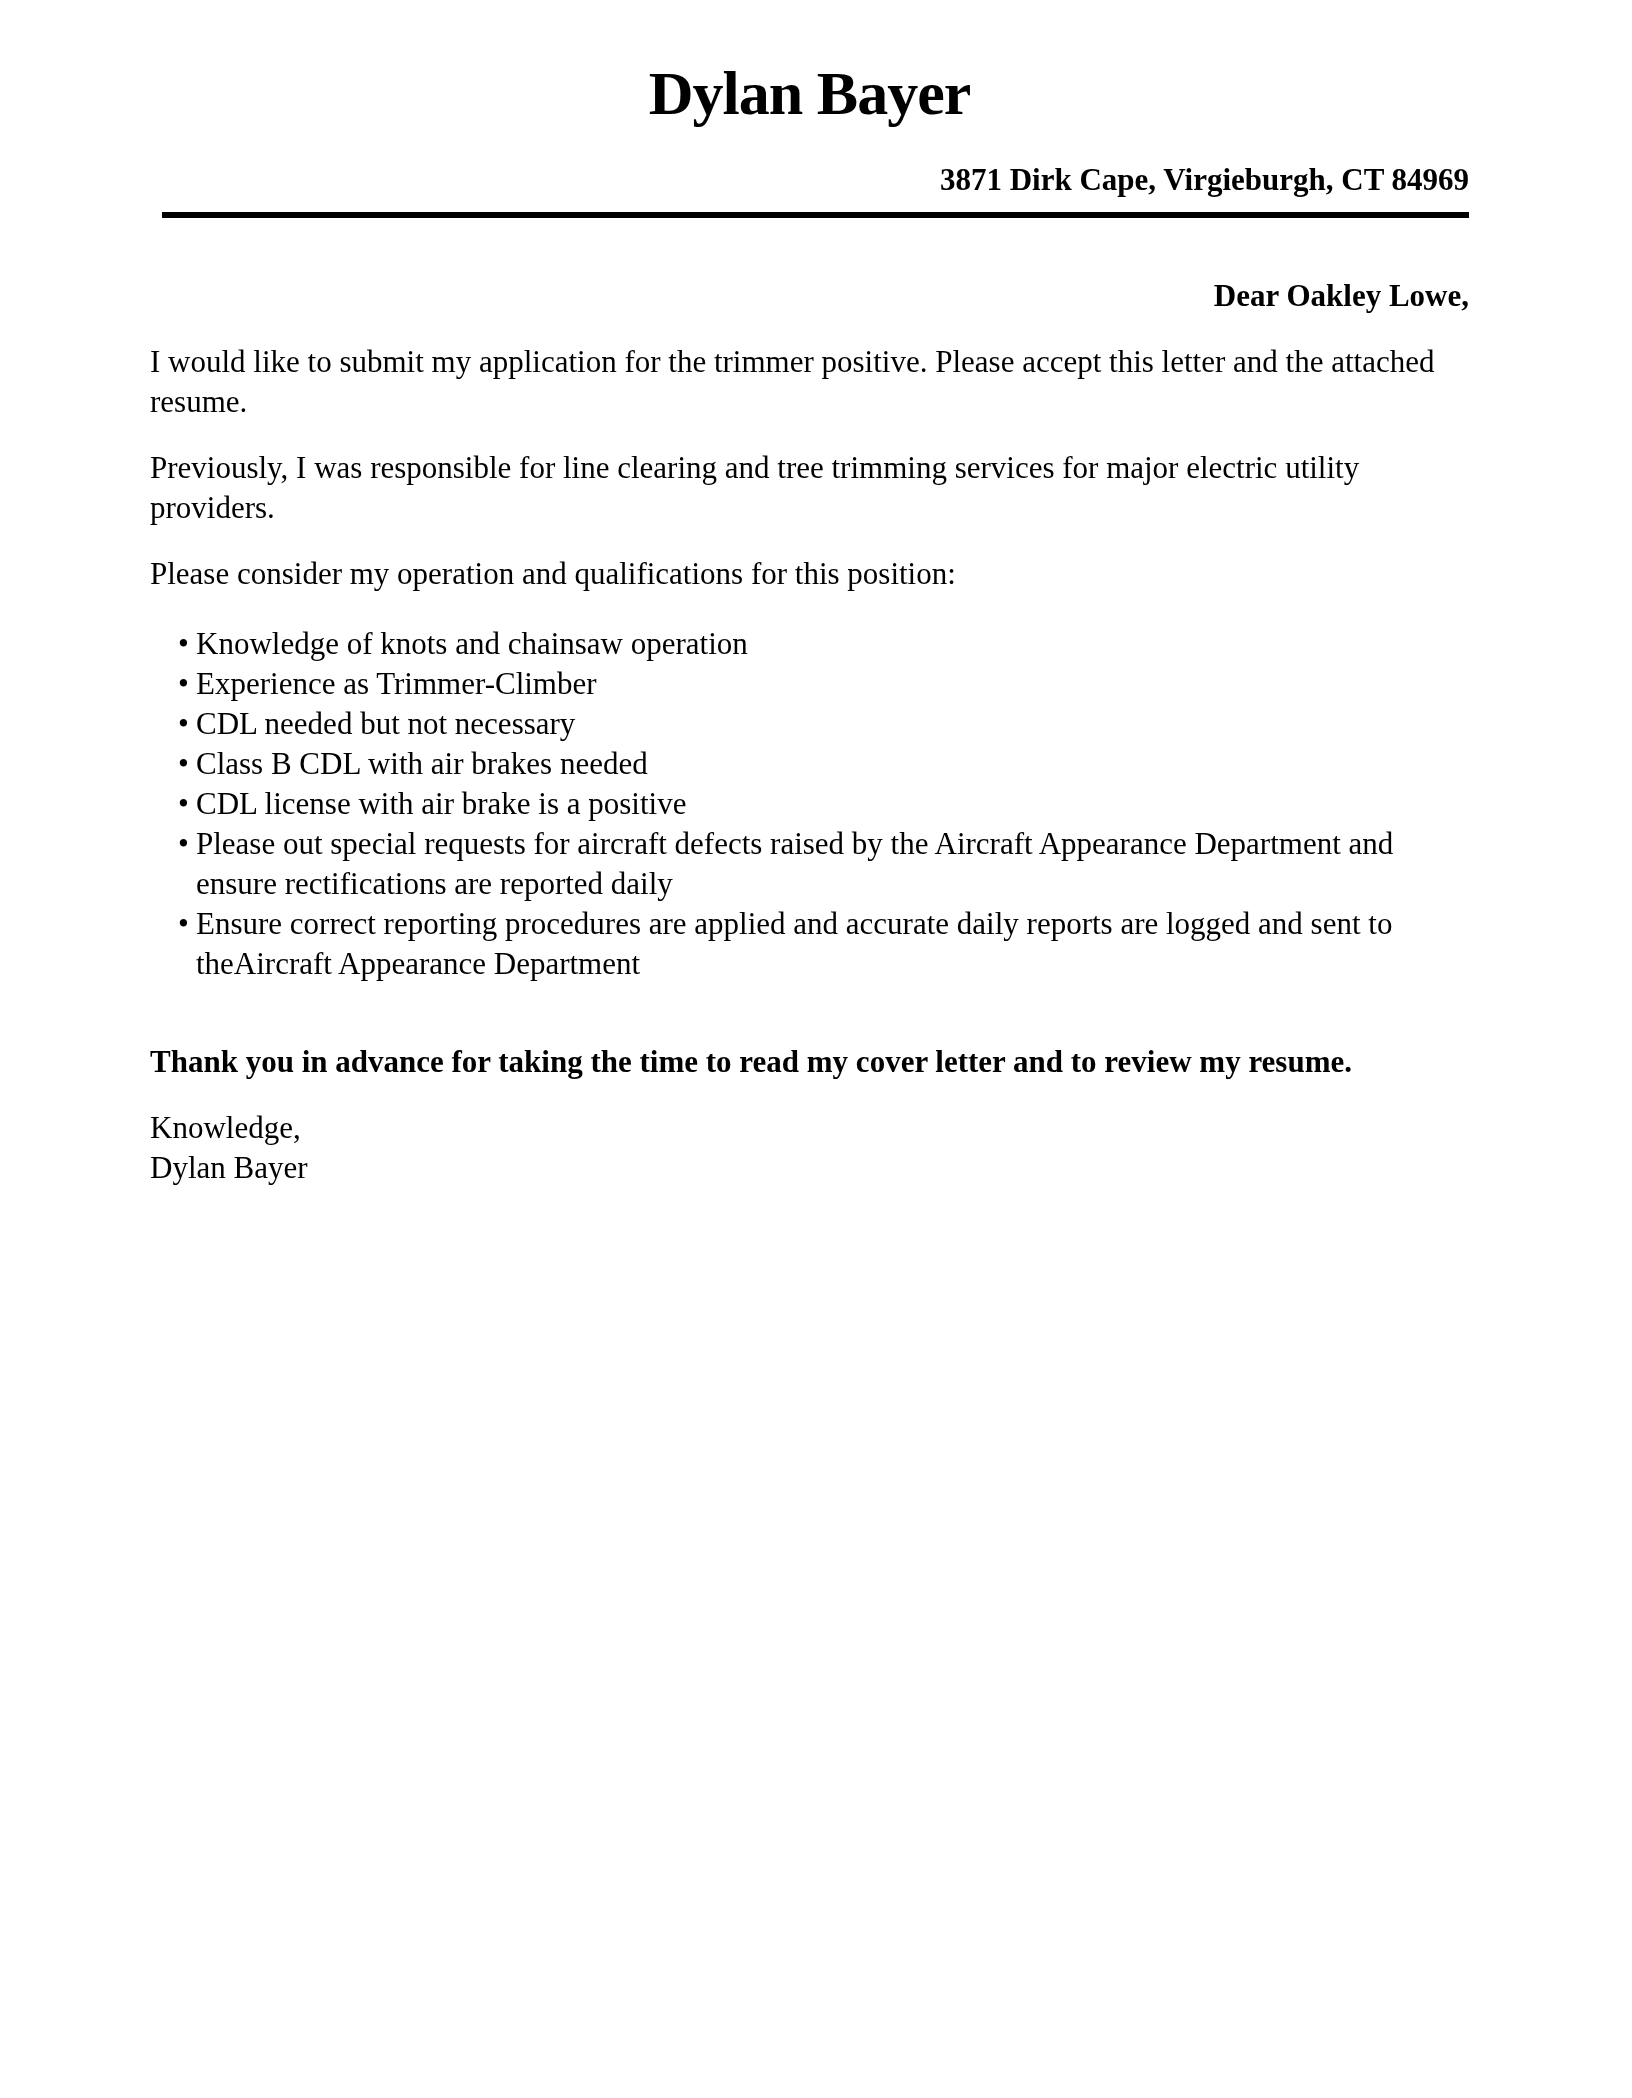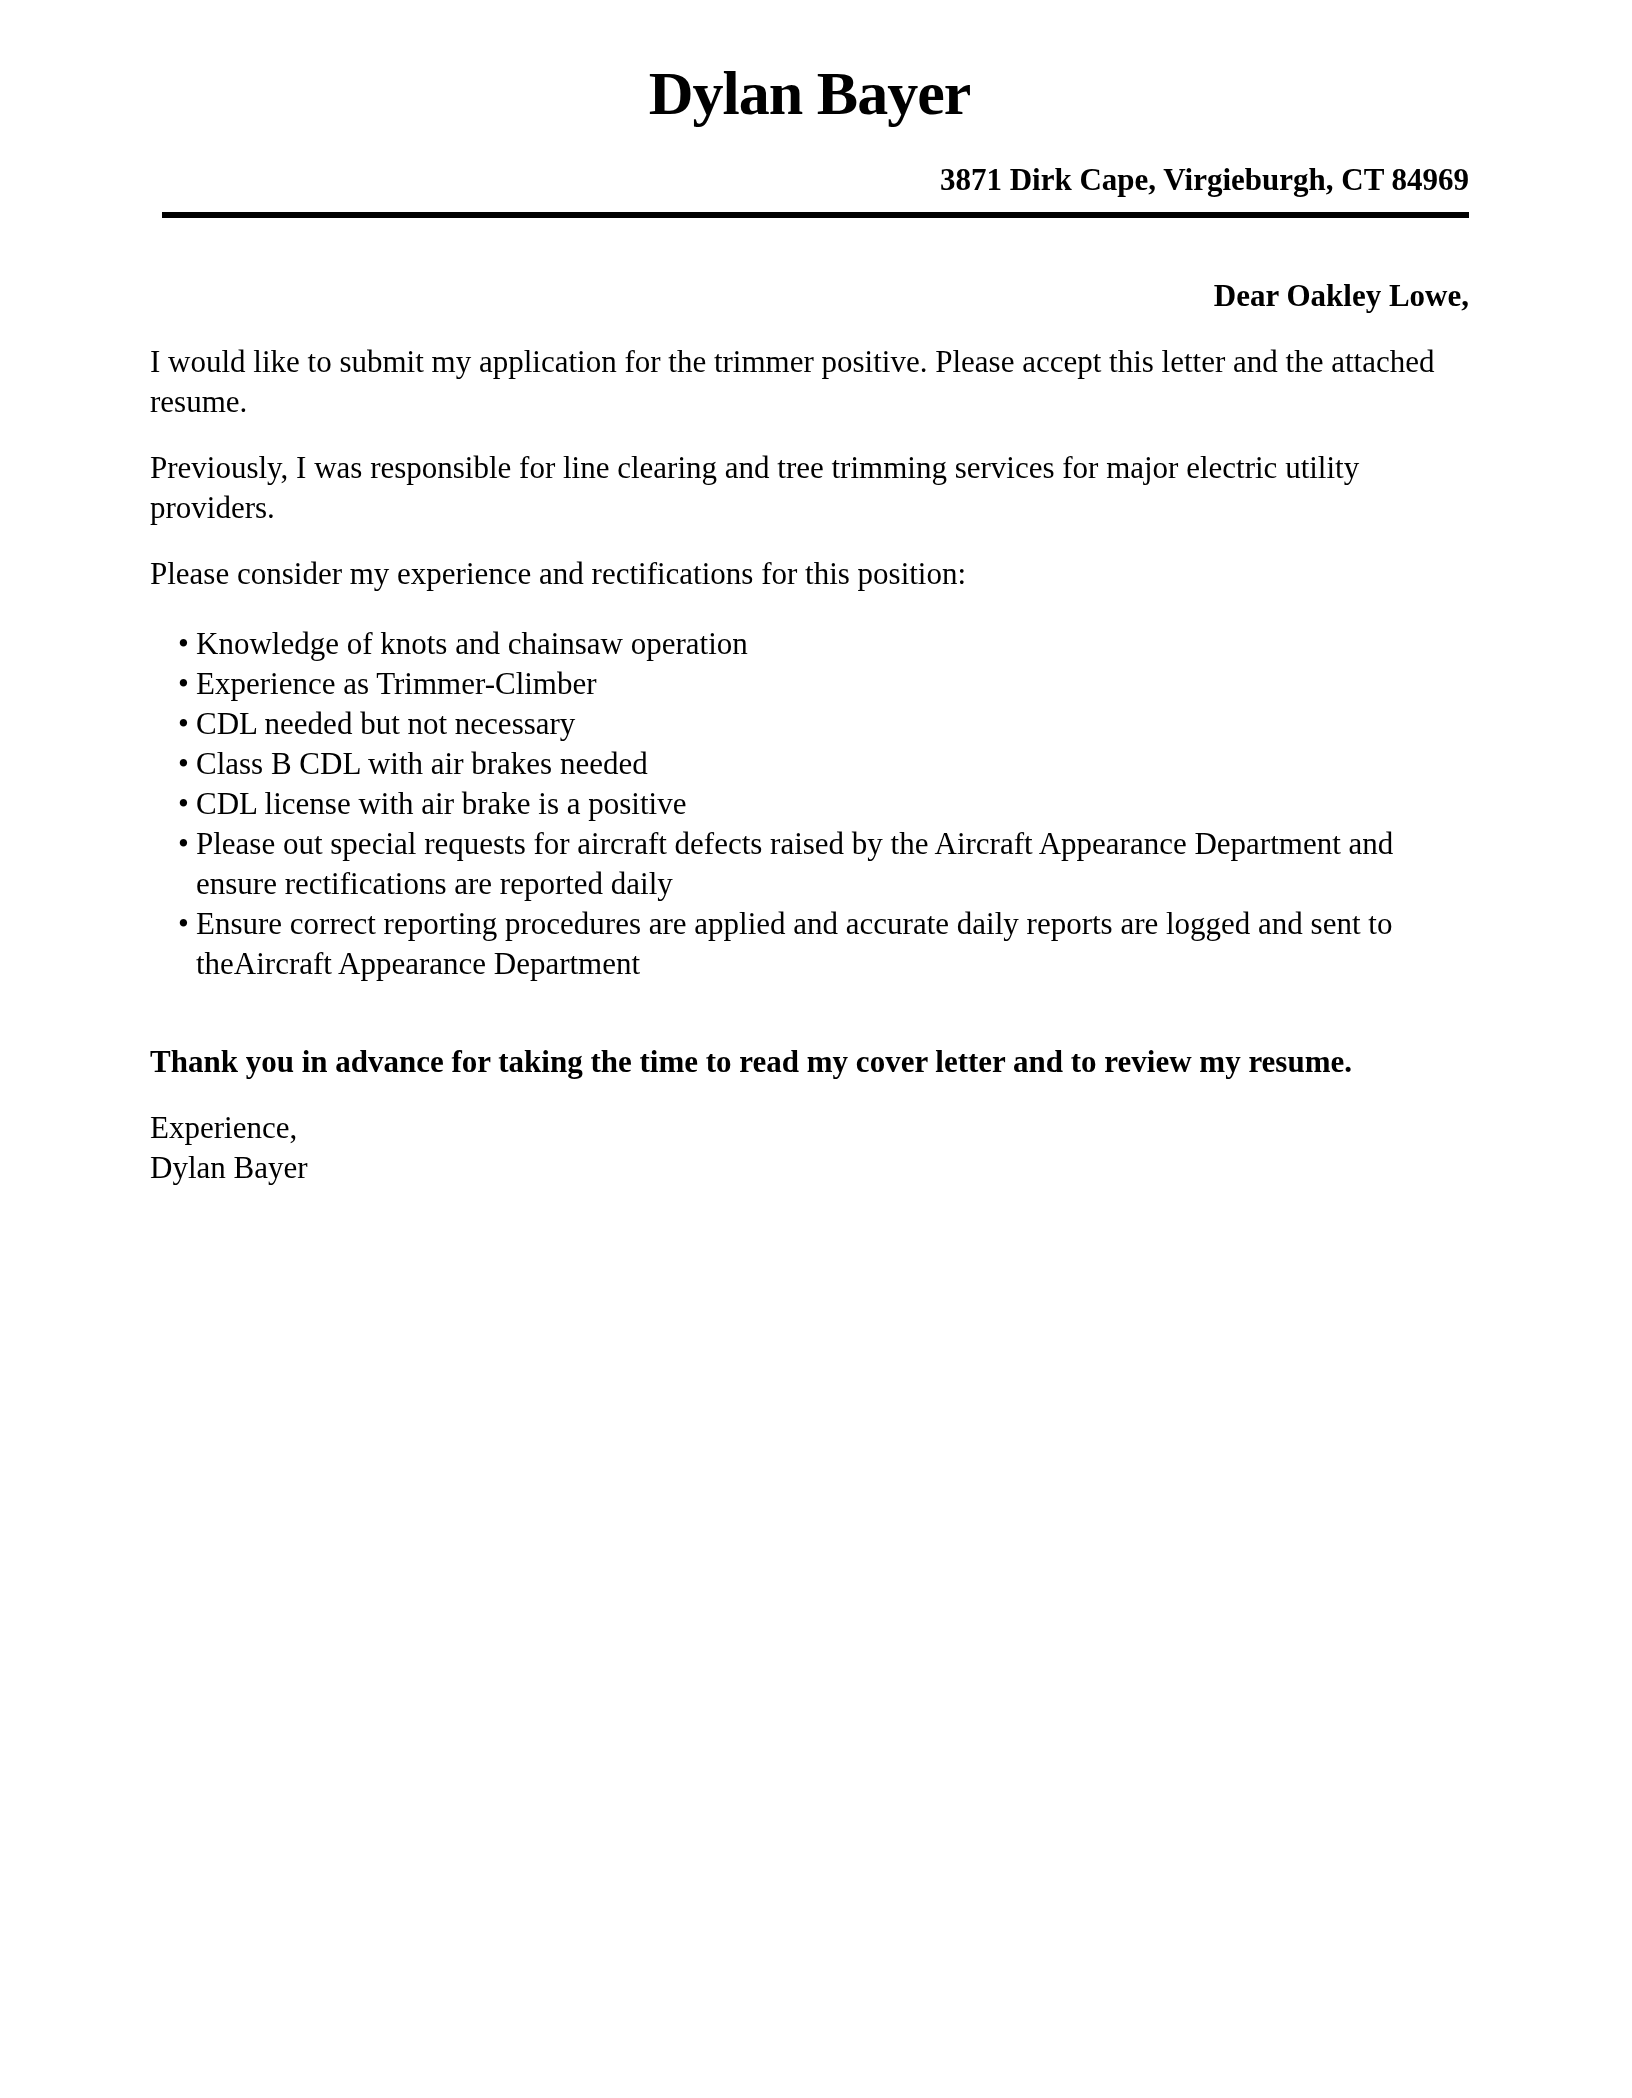--- a/index.html
+++ b/index.html
@@ -90,34 +90,34 @@
   </header>
 
   <main>
 
     <p class="salutation">Dear Oakley Lowe,</p>
 
     <p class="para">I would like to submit my application for the trimmer positive. Please accept this letter and the attached resume.</p>
 
     <p class="para">Previously, I was responsible for line clearing and tree trimming services for major electric utility providers.</p>
 
-    <p class="para">Please consider my experience and rectifications for this position:</p>
+    <p class="para">Please consider my operation and qualifications for this position:</p>
 
     <ul class="qualifications">
       <li>Knowledge of knots and chainsaw operation</li>
       <li>Experience as Trimmer-Climber</li>
       <li>CDL needed but not necessary</li>
       <li>Class B CDL with air brakes needed</li>
       <li>CDL license with air brake is a positive</li>
       <li>Please out special requests for aircraft defects raised by the Aircraft Appearance Department and ensure rectifications are reported daily</li>
       <li>Ensure correct reporting procedures are applied and accurate daily reports are logged and sent to theAircraft Appearance Department</li>
     </ul>
 
     <p class="thanks">Thank you in advance for taking the time to read my cover letter and to review my resume.</p>
 
     <p class="closing">
-      <span>Experience,</span><br>
+      <span>Knowledge,</span><br>
       <span>Dylan Bayer</span>
     </p>
 
   </main>
 
 </div>
 
 </body></html>

